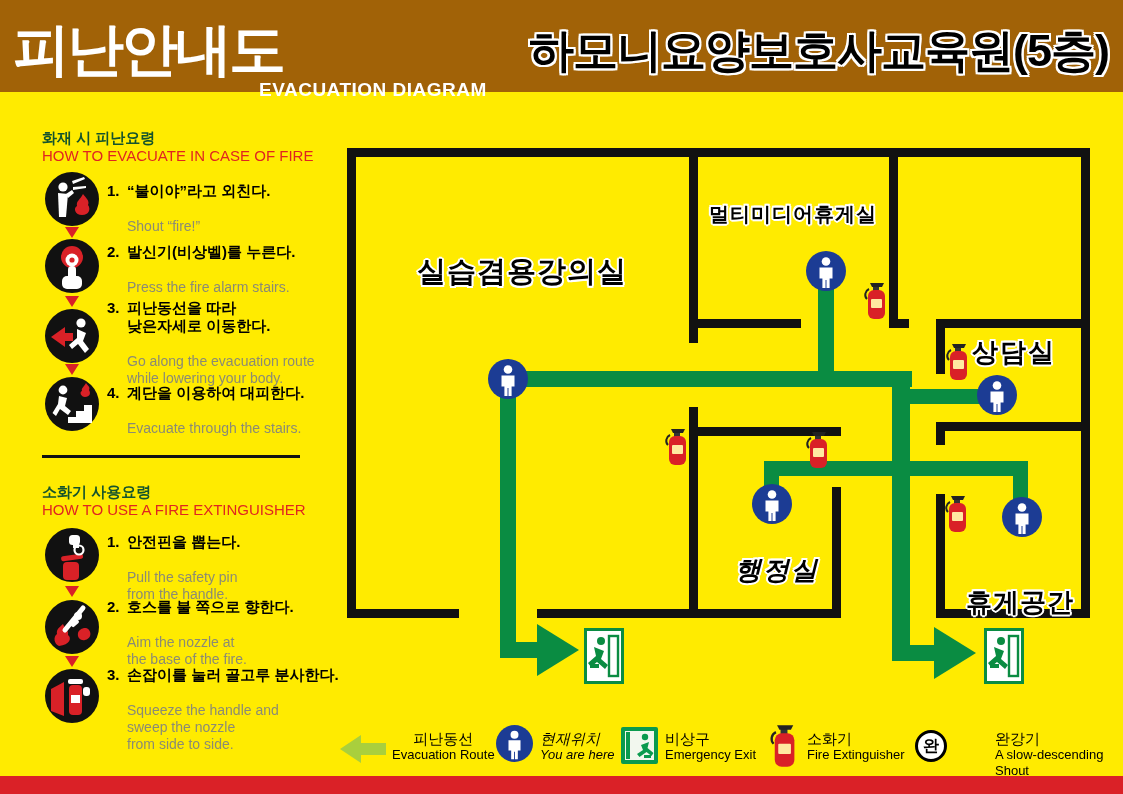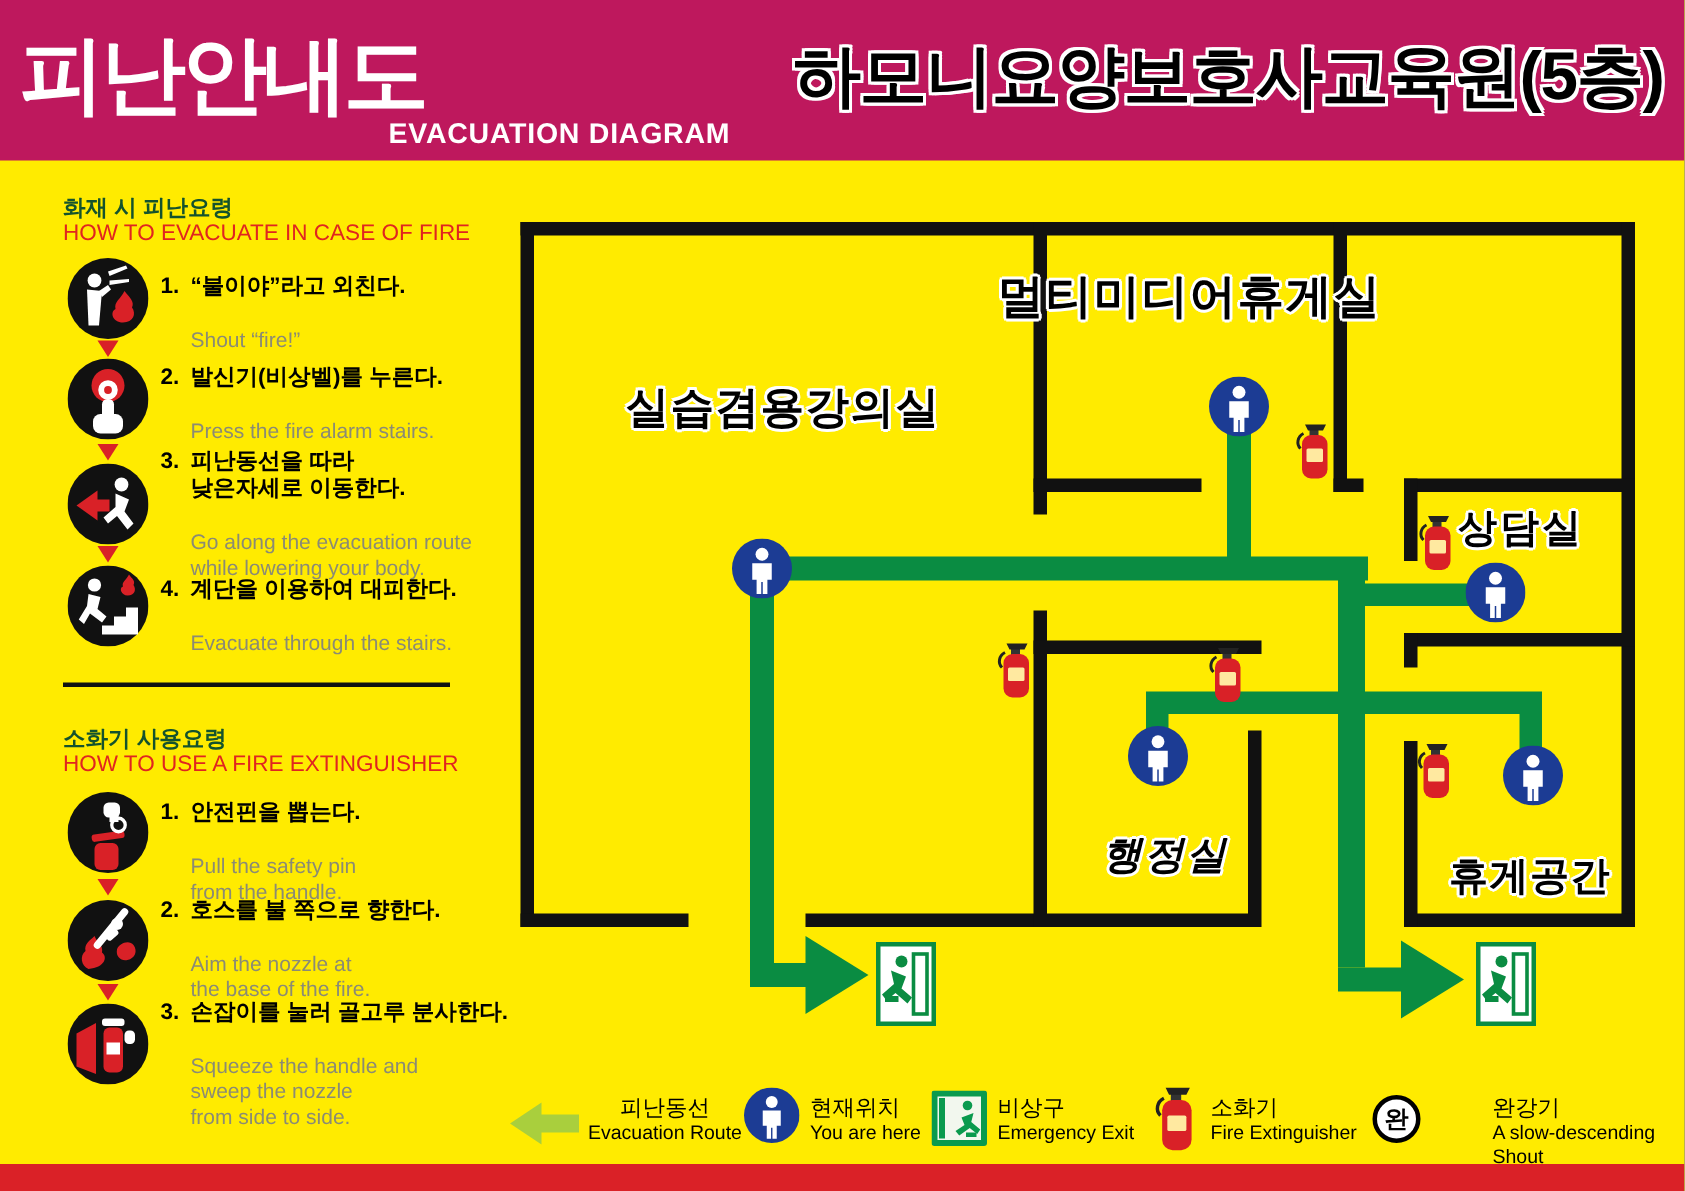--- a/index.html
+++ b/index.html
@@ -3,21 +3,21 @@
 <meta charset="utf-8">
 <style>
   html,body{margin:0;padding:0;background:#888;}
   .canvas{
     position:relative;width:1123px;height:794px;overflow:hidden;
     background:#ffeb00;
     font-family:"Liberation Sans","DejaVu Sans",sans-serif;
   }
   .abs{position:absolute;}
   
-  .header{left:0;top:0;width:1123px;height:107px;background:#be185d;}
+  .header{left:0;top:0;width:1123px;height:92px;background:#a16207;}
   .title-ko{left:13px;top:12px;font-size:57px;font-weight:900;color:#fff;letter-spacing:-3px;}
   .title-en{left:259px;top:79px;font-size:19px;font-weight:bold;color:#fff;letter-spacing:.5px;}
   .building{
     right:14px;top:21px;font-size:45px;font-weight:900;color:#000;letter-spacing:-1px;
     text-shadow:-2px 0 #fff,2px 0 #fff,0 -2px #fff,0 2px #fff,-2px -2px #fff,2px -2px #fff,-2px 2px #fff,2px 2px #fff;
   }
   .footer{left:0;top:776px;width:1123px;height:18px;background:#da2127;}
   
   .guide-head-ko{font-size:15px;font-weight:bold;color:#14532d;}
   .guide-head-en{font-size:15px;font-weight:normal;color:#e02520;}
@@ -193,24 +193,24 @@
   <div class="route" style="left:764px;top:461px;width:264px;height:15px;"></div>
   <div class="route" style="left:764px;top:468px;width:15px;height:42px;"></div>
   <div class="route" style="left:1013px;top:468px;width:15px;height:55px;"></div>
   <div class="route" style="left:500px;top:385px;width:16px;height:272px;"></div>
   <div class="route" style="left:500px;top:642px;width:40px;height:16px;"></div>
   <div class="arrow-right" style="left:537px;top:624px;"></div>
   <div class="route" style="left:892px;top:645px;width:44px;height:16px;"></div>
   <div class="arrow-right" style="left:934px;top:627px;"></div>
 
   <div class="room-label" style="left:522px;top:272px;font-size:29px;letter-spacing:1px;">실습겸용강의실</div>
-  <div class="room-label" style="left:793px;top:198px;font-size:31px;letter-spacing:1px;">멀티미디어휴게실</div>
+  <div class="room-label" style="left:793px;top:214px;font-size:20px;letter-spacing:1px;">멀티미디어휴게실</div>
   <div class="room-label" style="left:1014px;top:352px;font-size:26px;letter-spacing:2px;">상담실</div>
   <div class="room-label" style="left:777px;top:570px;font-size:26px;letter-spacing:2px;font-style:italic;">행정실</div>
-  <div class="room-label" style="left:1020px;top:584px;font-size:26px;letter-spacing:1px;">휴게공간</div>
+  <div class="room-label" style="left:1020px;top:602px;font-size:26px;letter-spacing:1px;">휴게공간</div>
 
   <svg class="abs" style="left:488px;top:359px;" width="40" height="40" viewBox="0 0 40 40">
     <circle cx="20" cy="20" r="20" fill="#1c3c94"></circle>
     <circle cx="20" cy="10.5" r="4.3" fill="#fff"></circle>
     <path d="M13.5 16.5 h13 v11 h-2.9 v9.5 h-3.1 v-8 h-1 v8 h-3.1 v-9.5 h-2.9 z" fill="#fff"></path>
   </svg>
   <svg class="abs" style="left:806px;top:251px;" width="40" height="40" viewBox="0 0 40 40">
     <circle cx="20" cy="20" r="20" fill="#1c3c94"></circle>
     <circle cx="20" cy="10.5" r="4.3" fill="#fff"></circle>
     <path d="M13.5 16.5 h13 v11 h-2.9 v9.5 h-3.1 v-8 h-1 v8 h-3.1 v-9.5 h-2.9 z" fill="#fff"></path>
@@ -288,21 +288,21 @@
   <div class="abs" style="left:392px;top:730px;text-align:center;">
     <div class="lg-ko">피난동선</div>
     <div class="lg-en">Evacuation Route</div>
   </div>
 
   <svg class="abs" style="left:496px;top:725px;" width="37" height="37" viewBox="0 0 40 40">
     <circle cx="20" cy="20" r="20" fill="#1c3c94"></circle>
     <circle cx="20" cy="10.5" r="4.3" fill="#fff"></circle>
     <path d="M13.5 16.5 h13 v11 h-2.9 v9.5 h-3.1 v-8 h-1 v8 h-3.1 v-9.5 h-2.9 z" fill="#fff"></path>
   </svg>
-  <div class="abs" style="left:540px;top:730px;">
+  <div class="abs" style="left:540px;top:730px;font-style:italic;">
     <div class="lg-ko">현재위치</div>
     <div class="lg-en">You are here</div>
   </div>
 
   <svg class="abs" style="left:621px;top:727px;" width="37" height="37" viewBox="0 0 37 37">
     <rect x="0" y="0" width="37" height="37" rx="2" fill="#0a9a4e"></rect>
     <rect x="4" y="4" width="29" height="29" fill="#f2f7ee"></rect>
     <rect x="5" y="5" width="4" height="27" fill="#0a9a4e"></rect>
     <circle cx="24" cy="10" r="3.2" fill="#0a9a4e"></circle>
     <path d="M28 15 l-8 3 l2 5 l-6 4 l2.5 3 l7 -5 l5 4 l2 -3 l-6 -5 z" fill="#0a9a4e"></path>

